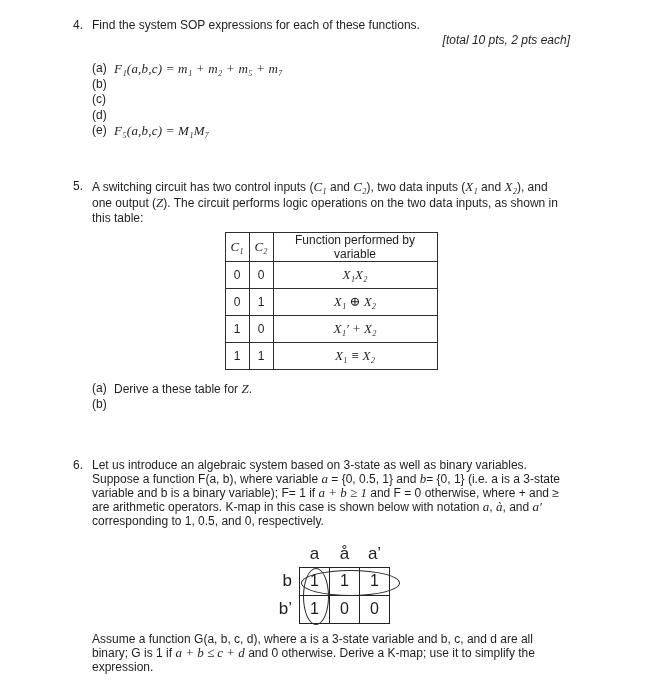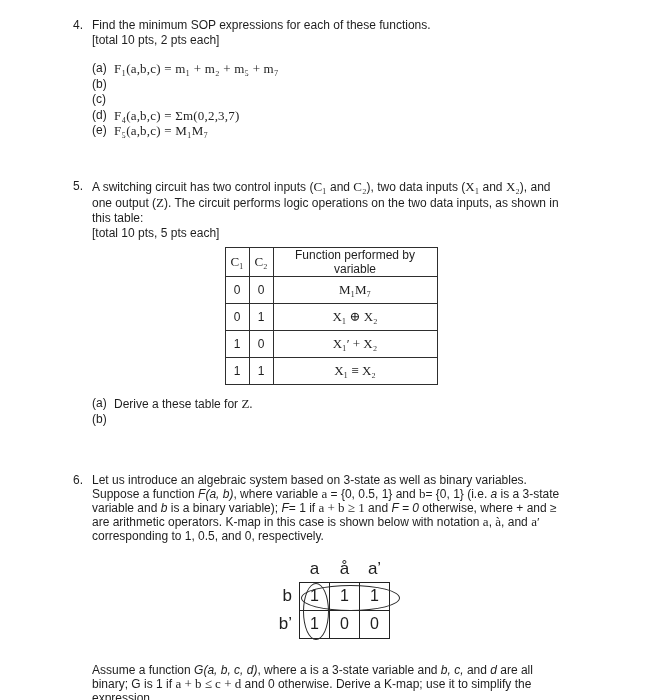--- a/index.html
+++ b/index.html
@@ -13,30 +13,31 @@
     overflow: hidden;
     font-family: "Liberation Sans", "DejaVu Sans", sans-serif;
     font-size: 12px;
     color: #1e1e1e;
     -webkit-font-smoothing: antialiased;
   }
   .page { padding: 18px 75px 0 73px; }
 
   .math {
     font-family: "Liberation Serif", "DejaVu Serif", "DejaVu Sans", serif;
+    font-style: italic;
     font-size: 13px;
   }
-  .fi { font-style: italic; }
+  .fi { }
 
   .q-row { display: flex; }
   .q-num { width: 19px; flex: 0 0 19px; }
   .q-body { flex: 1; min-width: 0; }
   .q-body p { margin: 0; line-height: 15px; }
 
-  .pts { line-height: 15px; margin: 0; }
+  .pts { text-align: right; line-height: 15px; margin: 0; font-style: italic; }
 
   
   .f-list { margin-top: 13px; }
   .f-item { display: flex; line-height: 15.5px; }
   .f-label { width: 22px; flex: 0 0 22px; }
   .f-expr { letter-spacing: 0.2px; }
 
   
   .q5 { margin-top: 40px; }
   .fn-table {
@@ -93,73 +94,71 @@
   }
   .kmap-oval {
     position: absolute;
     border: 1.6px solid #2a2a2a;
     border-radius: 50%;
     pointer-events: none;
   }
   .oval-row-b { left: 29px; top: 30px; width: 97px; height: 24px; }
   .oval-col-a { left: 31px; top: 28px; width: 24px; height: 55px; }
 
-  .closing { margin-top: 24px; }
+  .closing { margin-top: 8px; }
   .closing p { margin: 0; line-height: 15px; }
 </style>
 </head>
 <body>
 
 <div class="page">
 
   <div class="q-row">
     <div class="q-num">4.</div>
     <div class="q-body">
-      <p>Find the minimum SOP expressions for each of these functions.</p>
+      <p>Find the system SOP expressions for each of these functions.</p>
       <p class="pts">[total 10 pts, 2 pts each]</p>
       <div class="f-list">
         <div class="f-item">
           <span class="f-label">(a)</span>
           <span class="math f-expr">F₁(a,b,c) =  m₁ + m₂ + m₅ + m₇</span>
         </div>
         <div class="f-item">
           <span class="f-label">(b)</span>
         </div>
         <div class="f-item">
           <span class="f-label">(c)</span>
         </div>
         <div class="f-item">
           <span class="f-label">(d)</span>
-          <span class="math f-expr">F₄(a,b,c) = Σm(0,2,3,7)</span>
         </div>
         <div class="f-item">
           <span class="f-label">(e)</span>
           <span class="math f-expr">F₅(a,b,c) = M₁M₇</span>
         </div>
       </div>
     </div>
   </div>
 
   <div class="q-row q5">
     <div class="q-num">5.</div>
     <div class="q-body">
       <p><span>A switching circuit has two control inputs (</span><span class="math">C₁</span><span> and </span><span class="math">C₂</span><span>), two data inputs (</span><span class="math">X₁</span><span> and </span><span class="math">X₂</span><span>), and one output (</span><span class="math">Z</span><span>). The circuit performs logic operations on the two data inputs, as shown in this table:</span></p>
-      <p class="pts">[total 10 pts, 5 pts each]</p>
 
       <table class="fn-table">
         <tbody>
             <tr>
           <th class="col-c math">C₁</th>
           <th class="col-c math">C₂</th>
           <th class="col-fn">Function performed by variable</th>
         </tr>
         <tr>
           <td>0</td>
           <td>0</td>
-          <td class="math">M₁M₇</td>
+          <td class="math">X₁X₂</td>
         </tr>
         <tr>
           <td>0</td>
           <td>1</td>
           <td class="math">X₁ ⊕ X₂</td>
         </tr>
         <tr>
           <td>1</td>
           <td>0</td>
           <td class="math">X₁′ + X₂</td>

